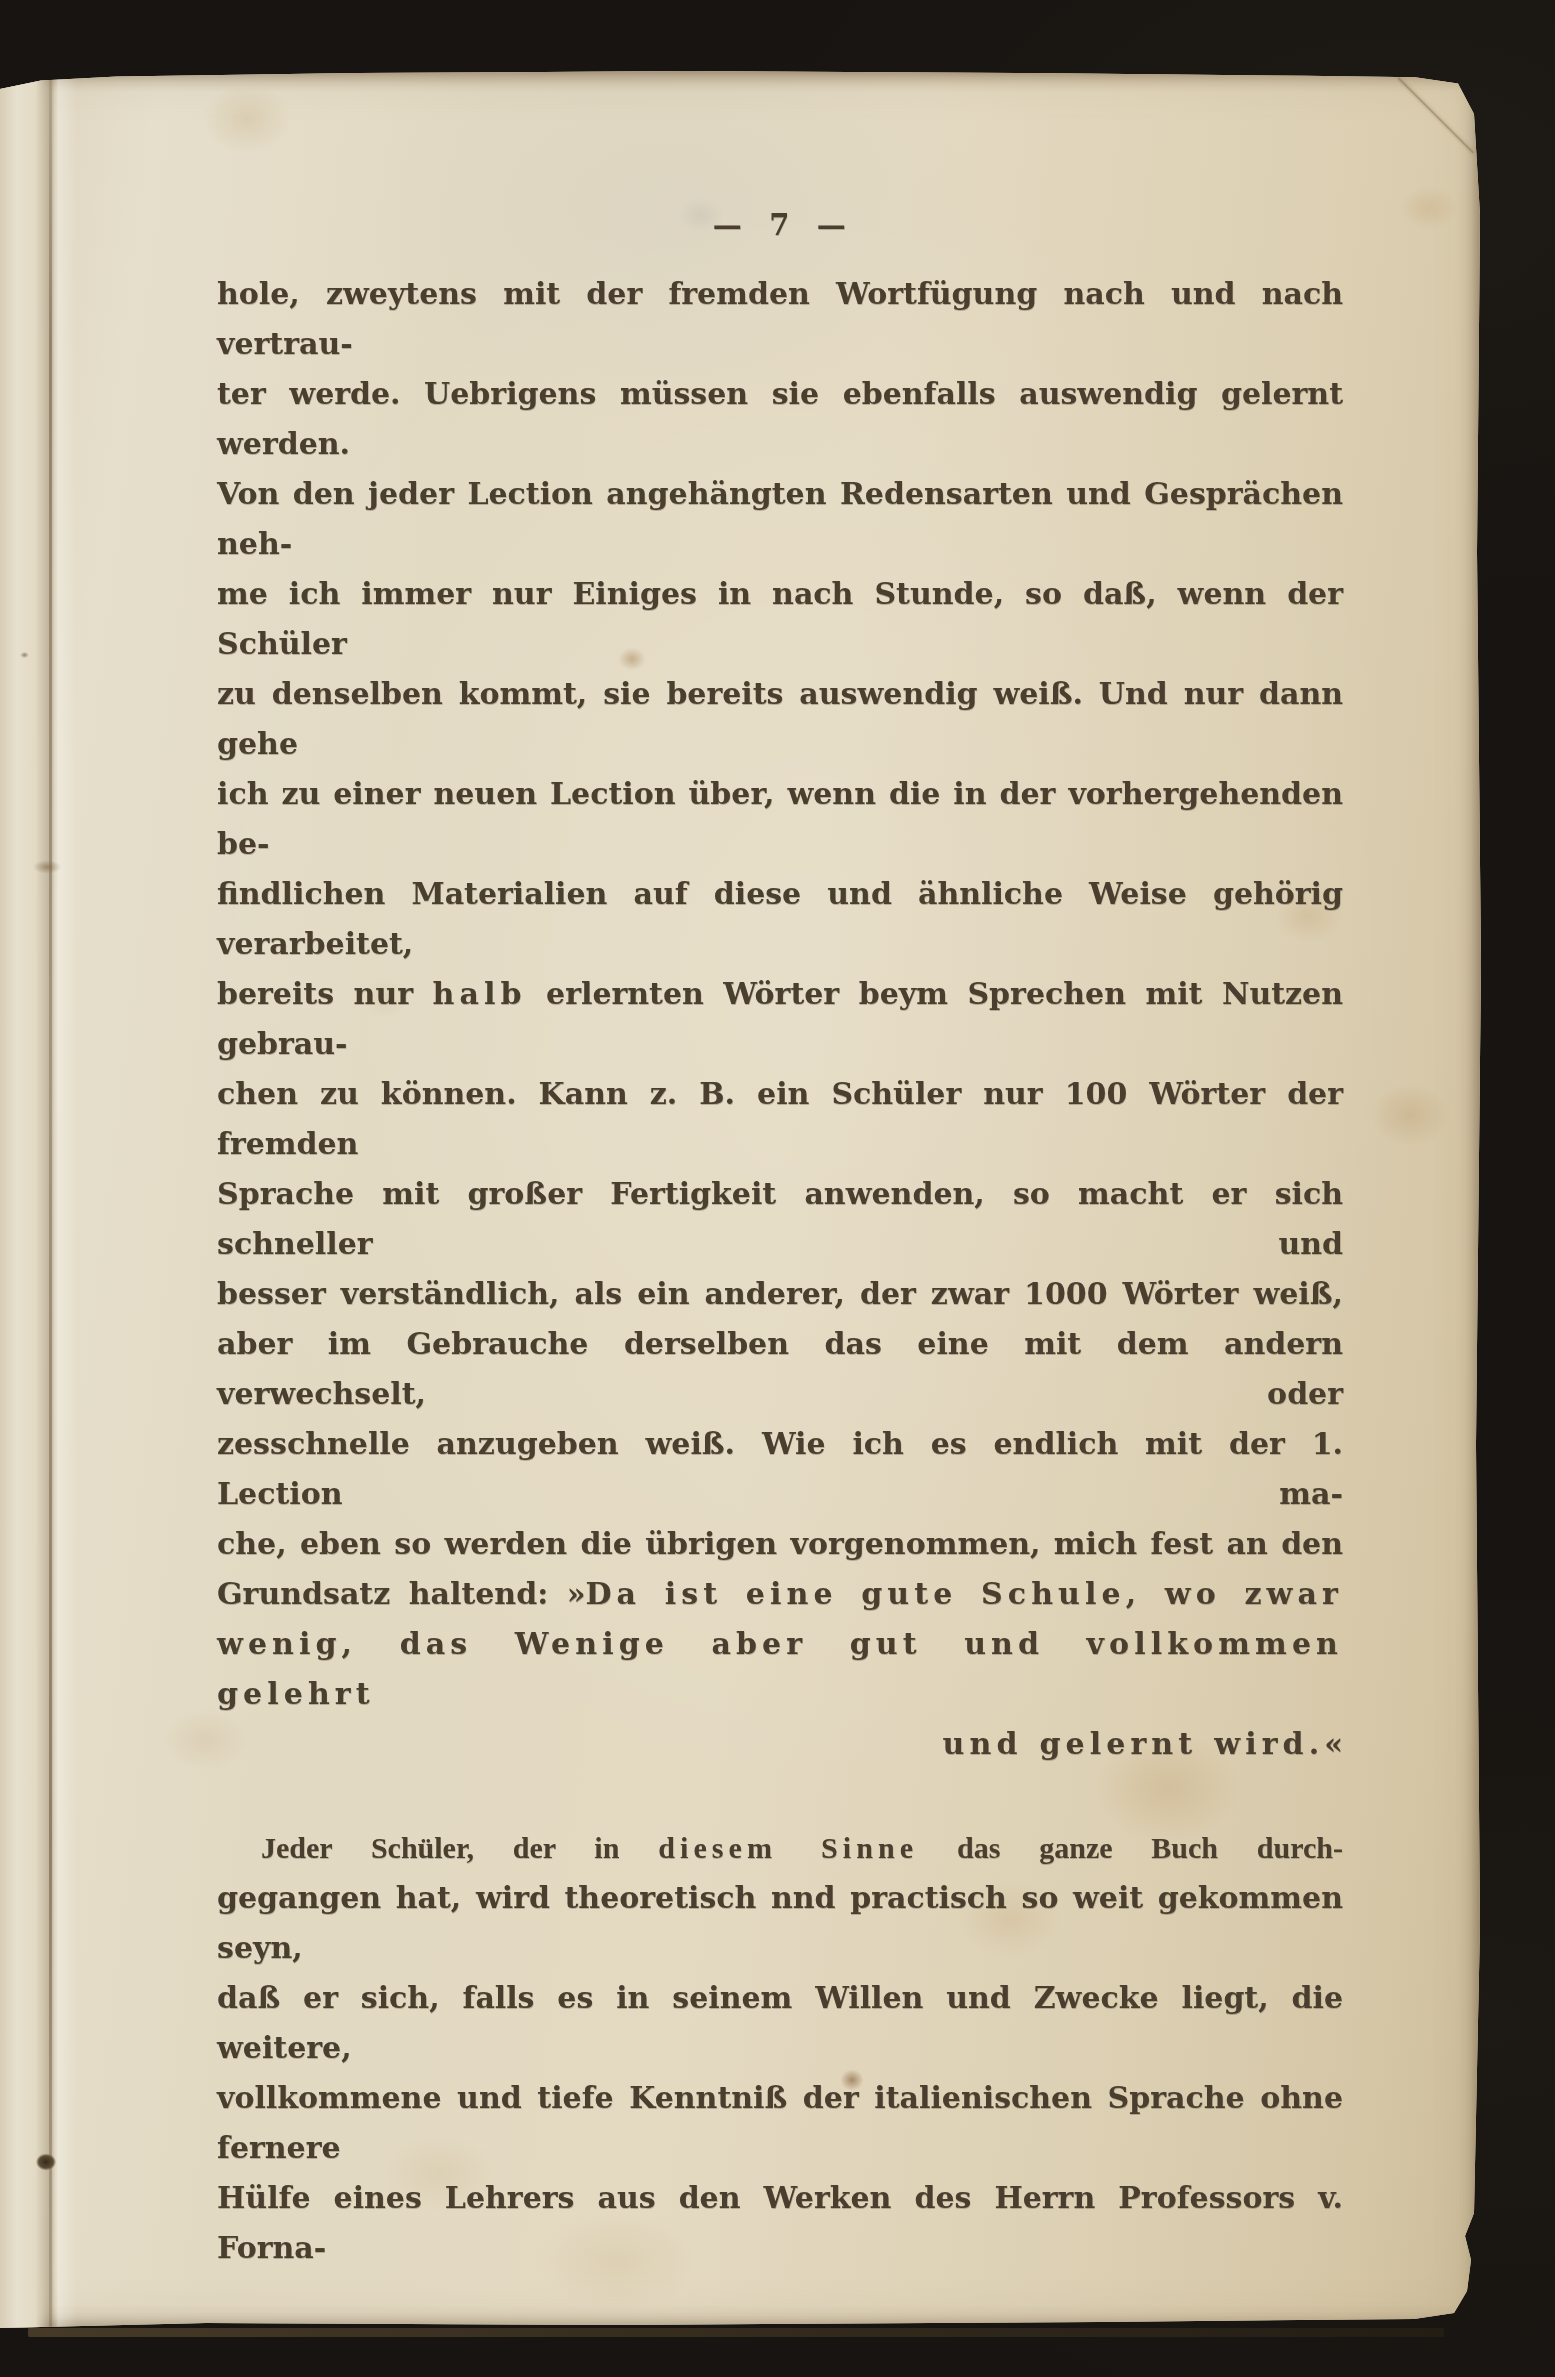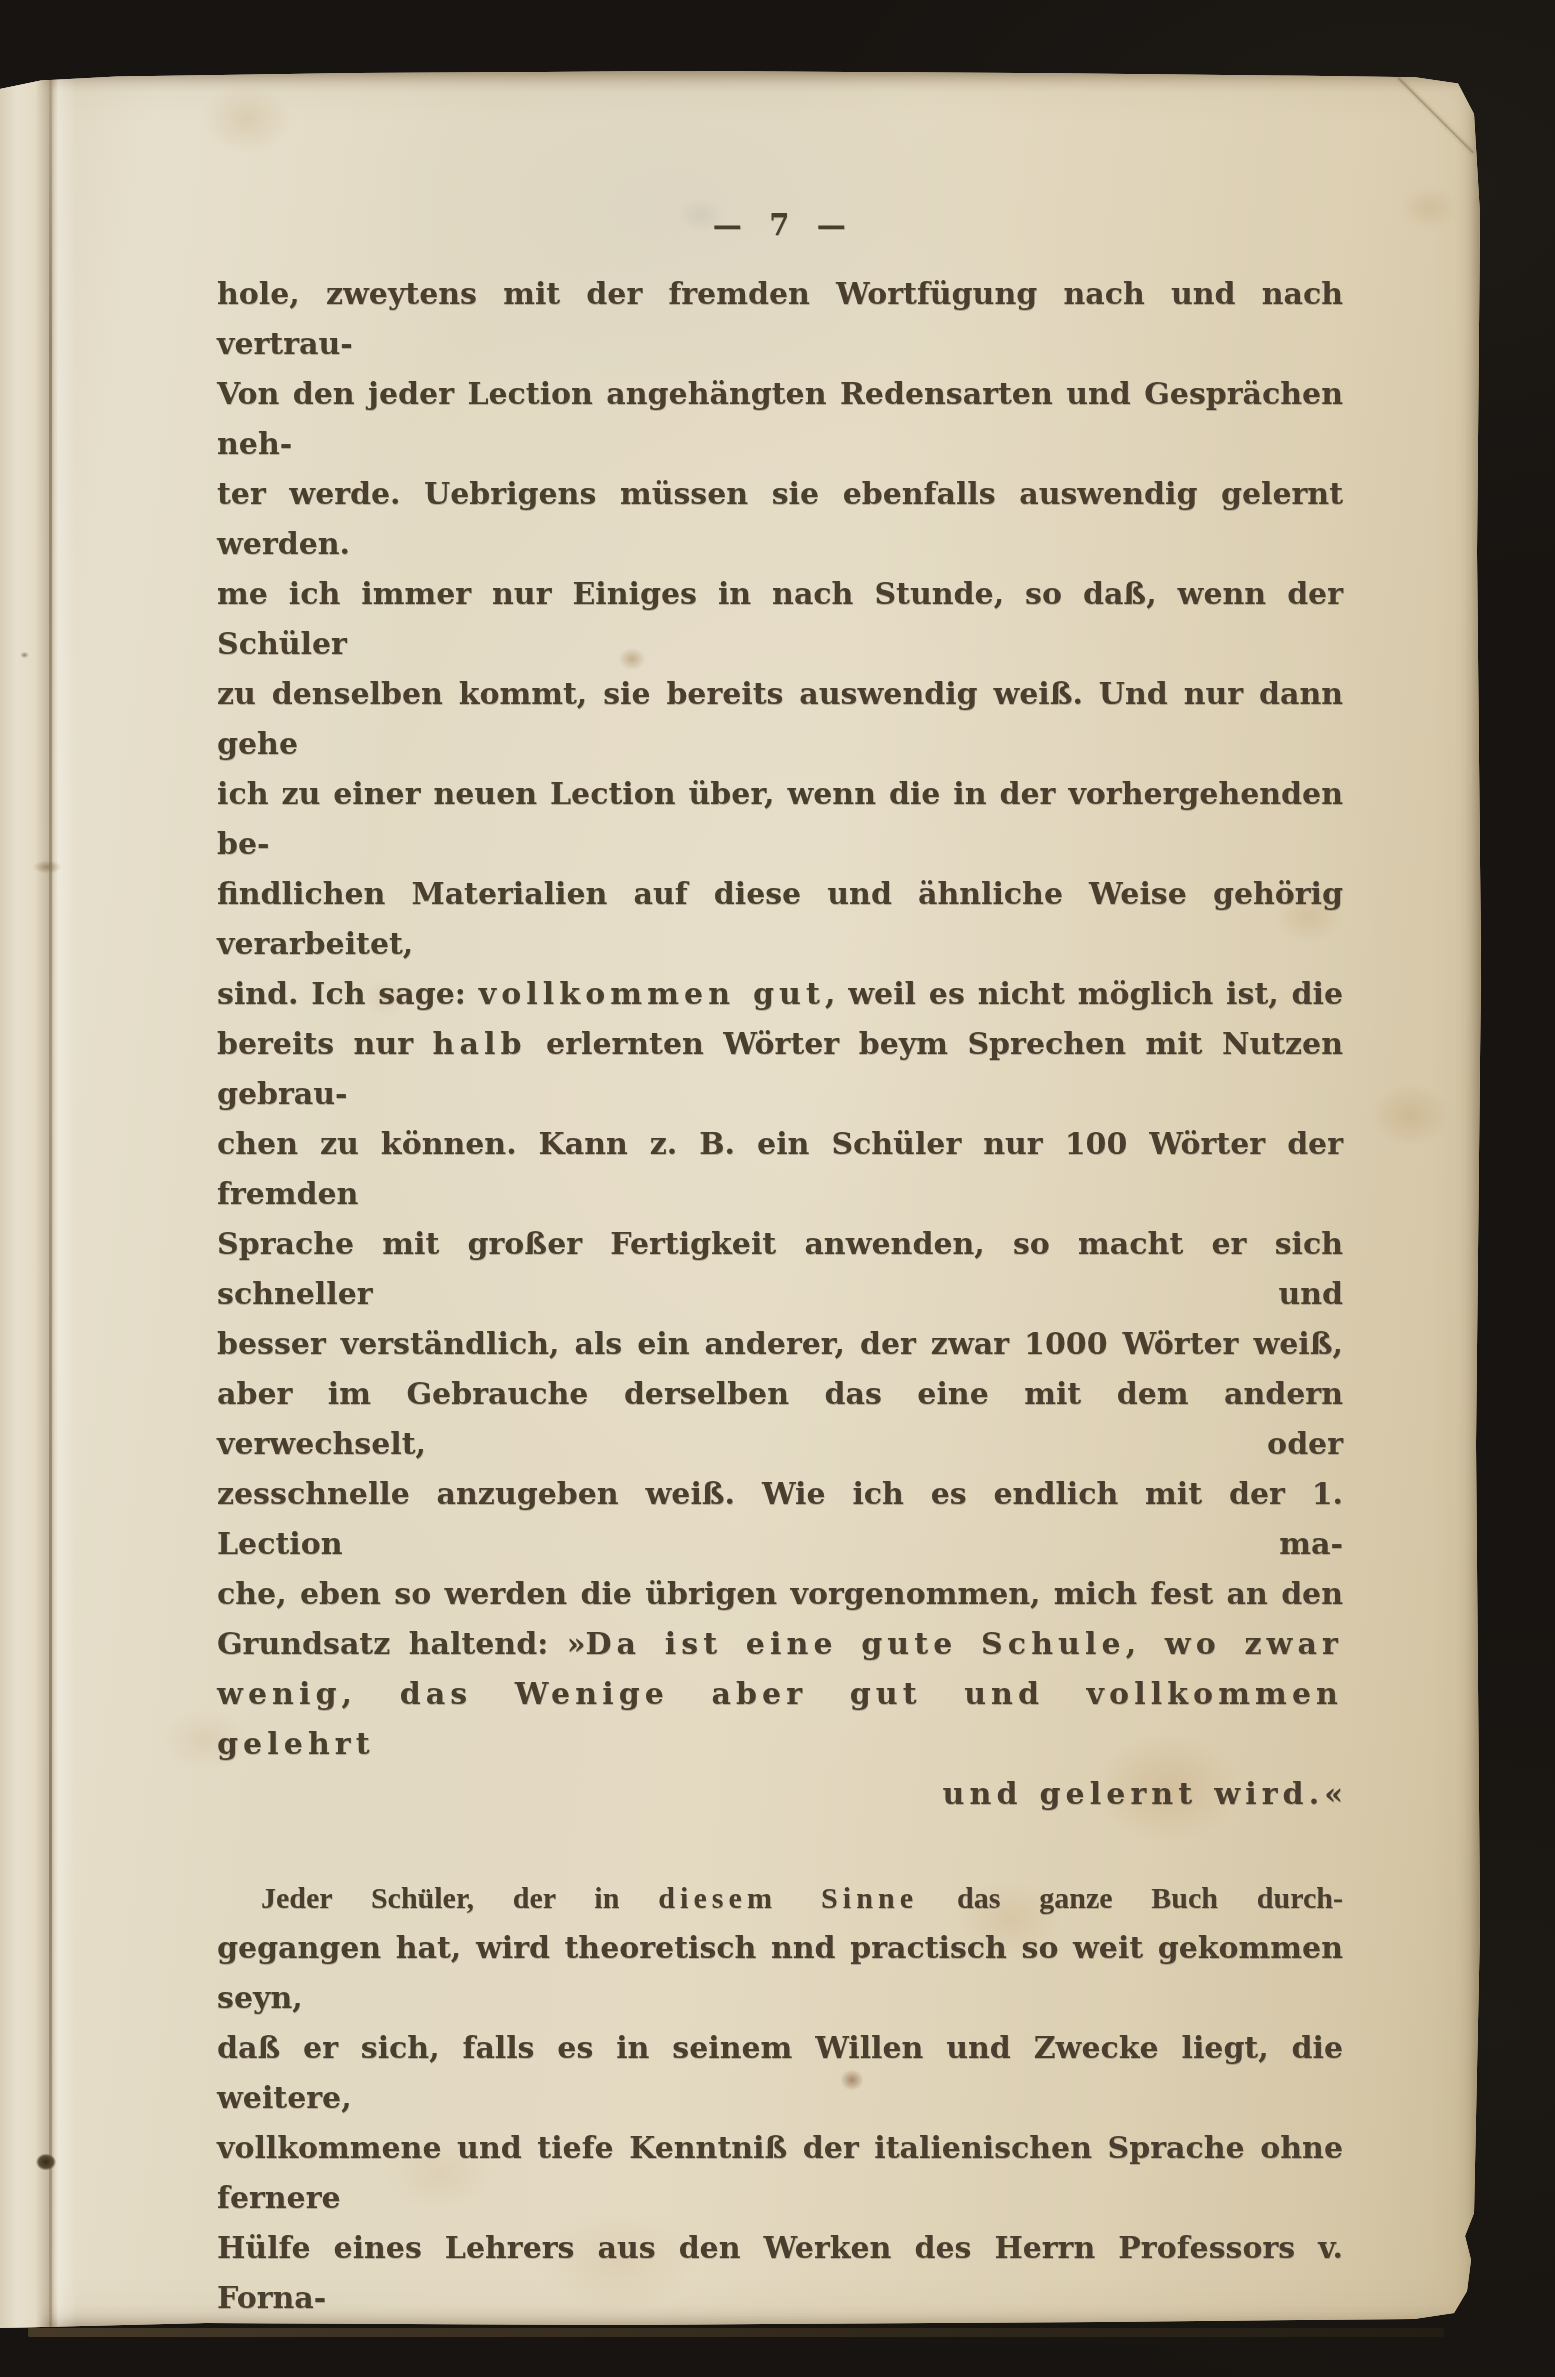--- a/index.html
+++ b/index.html
@@ -133,27 +133,26 @@
   <div class="stitch-dot"></div>
   <div class="corner-crease"></div>
 
   <div class="textblock">
     <div class="folio">
       <span>—</span><span class="num">7</span><span>—</span>
     </div>
     <div>
         <div class="para">
           <div class="line j">hole, zweytens mit der fremden Wortfügung nach und nach vertrau-</div>
+          <div class="line j">ter werde. Uebrigens müssen sie ebenfalls auswendig gelernt werden.</div>
           <div class="line j">Von den jeder Lection angehängten Redensarten und Gesprächen neh-</div>
-          <div class="line j">ter werde. Uebrigens müssen sie ebenfalls auswendig gelernt werden.</div>
           <div class="line j">me ich immer nur Einiges in nach Stunde, so daß, wenn der Schüler</div>
           <div class="line j">zu denselben kommt, sie bereits auswendig weiß. Und nur dann gehe</div>
           <div class="line j">ich zu einer neuen Lection über, wenn die in der vorhergehenden be-</div>
           <div class="line j">findlichen Materialien auf diese und ähnliche Weise gehörig verarbeitet,</div>
-          <div class="line j">sind. Ich sage: <span class="sp">vollkommen gut</span>, weil es nicht möglich ist, die</div>
           <div class="line j">bereits nur <span class="sp">halb</span> erlernten Wörter beym Sprechen mit Nutzen gebrau-</div>
           <div class="line j">chen zu können. Kann z. B. ein Schüler nur 100 Wörter der fremden</div>
           <div class="line j">Sprache mit großer Fertigkeit anwenden, so macht er sich schneller und</div>
           <div class="line j">besser verständlich, als ein anderer, der zwar 1000 Wörter weiß,</div>
           <div class="line j">aber im Gebrauche derselben das eine mit dem andern verwechselt, oder</div>
           <div class="line j">zesschnelle anzugeben weiß. Wie ich es endlich mit der 1. Lection ma-</div>
           <div class="line j">che, eben so werden die übrigen vorgenommen, mich fest an den</div>
           <div class="line j">Grundsatz haltend: »<span class="sp">Da ist eine gute Schule, wo zwar</span></div>
           <div class="line j"><span class="sp">wenig, das Wenige aber gut und vollkommen gelehrt</span></div>
           <div class="line l"><span class="sp">und gelernt wird.</span>«</div>

